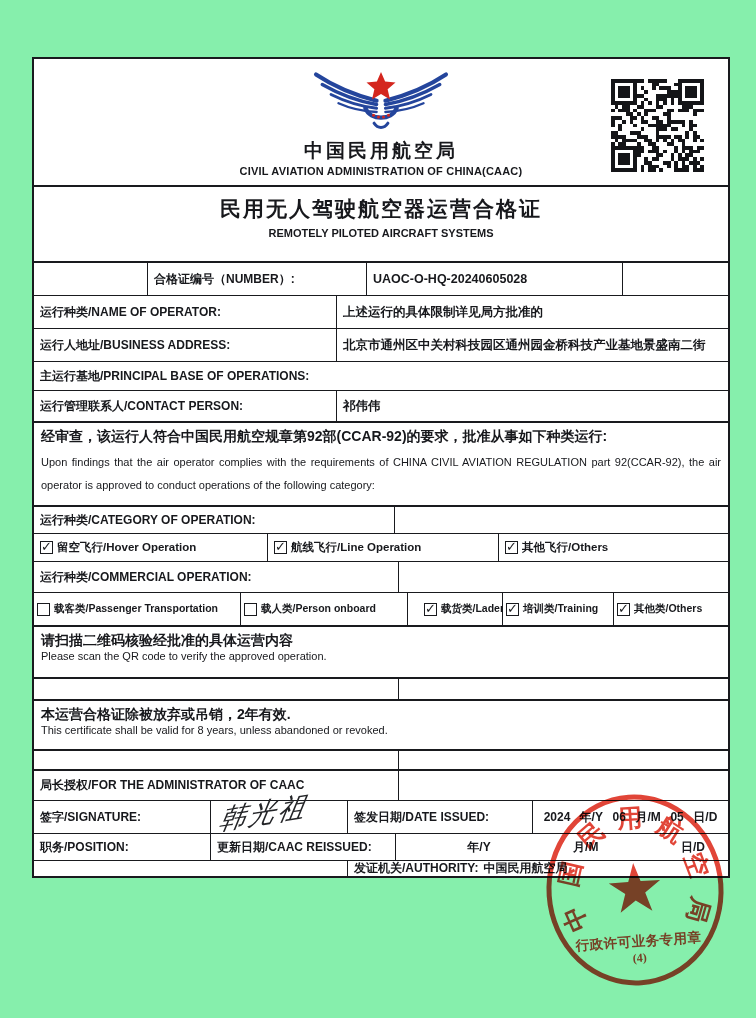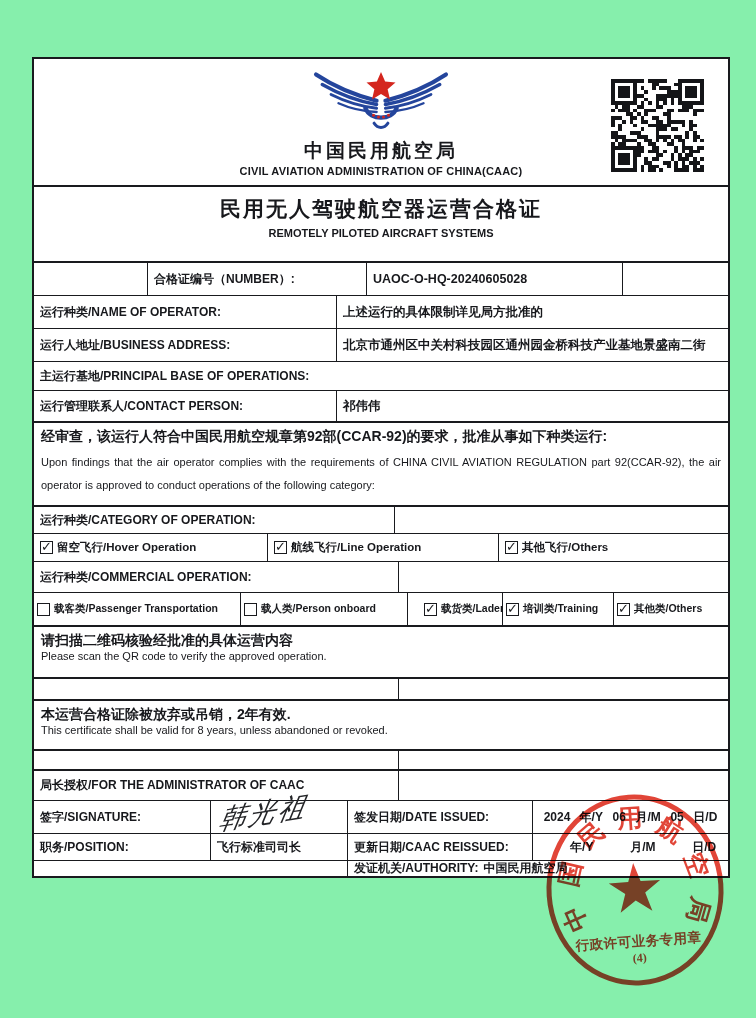--- a/index.html
+++ b/index.html
@@ -573,23 +573,20 @@
         <span>月/M</span>
         <span>05</span>
         <span>日/D</span>
       </div>
     </div>
 
     <div class="row" style="height:27px">
       <div class="cell" style="width:176px">
           <span class="lbl">职务/POSITION:</span>
         </div>
-      <div class="cell" style="width:137px">
-          <span class="val" style="font-size:12px">飞行标准司司长</span>
-        </div>
       <div class="cell" style="width:185px">
           <span class="lbl">更新日期/CAAC REISSUED:</span>
         </div>
       <div class="cell datecell" style="flex:1">
         <span></span>
         <span>年/Y</span>
         <span></span>
         <span>月/M</span>
         <span></span>
         <span>日/D</span>

